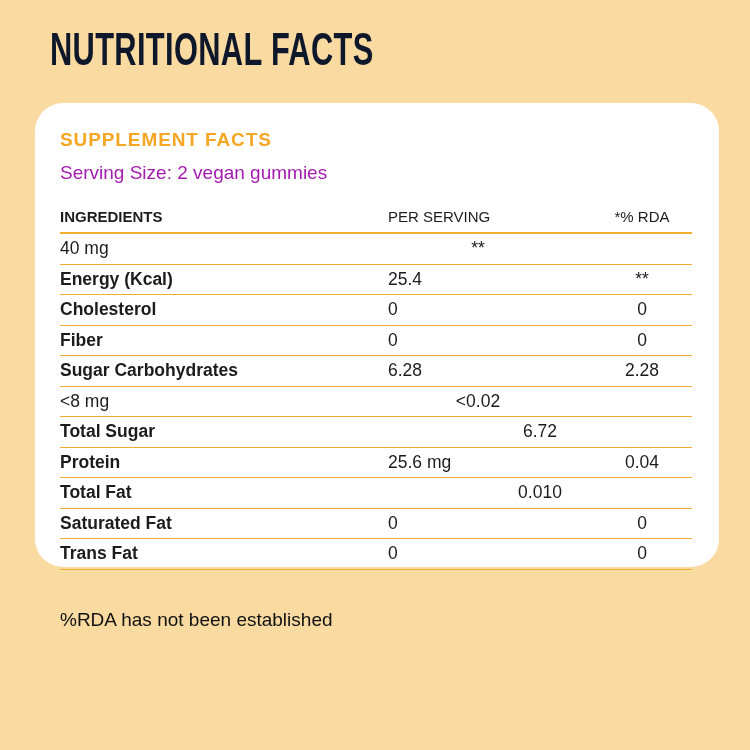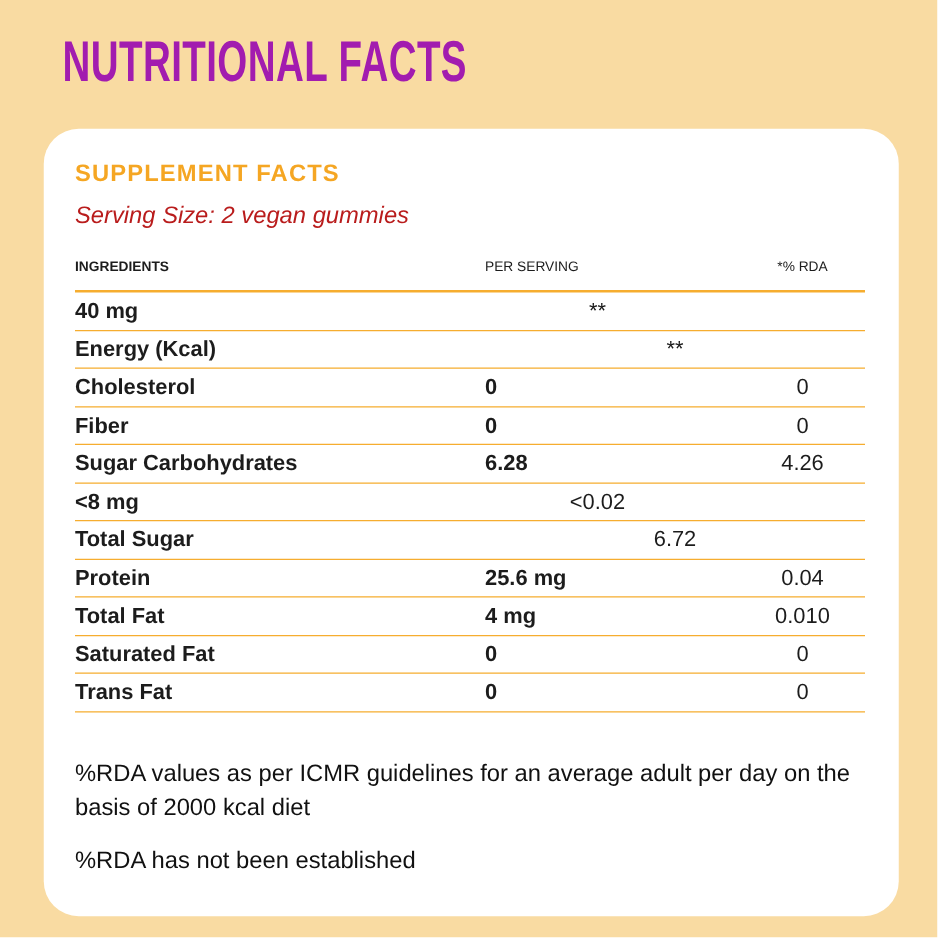--- a/index.html
+++ b/index.html
@@ -11,72 +11,71 @@
     background: #F9DBA2;
     font-family: "Liberation Sans", sans-serif;
     color: #1C1C1C;
     overflow: hidden;
   }
   .page-title {
     position: absolute;
     left: 50px;
     top: 24px;
     margin: 0;
-    color: #a21caf;
+    color: #0f172a;
     font-size: 46px;
     font-weight: 800;
     line-height: 1.1;
     white-space: nowrap;
   }
   .condense {
     display: inline-block;
     transform: scaleX(0.67);
     transform-origin: left center;
     letter-spacing: 0.5px;
   }
   .card {
     position: absolute;
     left: 35px;
     top: 103px;
     width: 684px;
-    height: 630px;
+    height: 464px;
     background: #FFFFFF;
     border-radius: 28px;
     padding: 26px 25px 0 25px;
   }
   .card-heading {
     color: #F5A623;
     font-size: 19px;
     font-weight: 700;
     letter-spacing: 0.9px;
     margin: 0 0 11px 0;
   }
   .serving {
     font-size: 19px;
     margin: 0 0 24px 0;
-    color: #b91c1c;
-    font-style: italic;
+    color: #a21caf;
   }
   .n-table { width: 632px; }
   .t-row {
     display: flex;
     align-items: center;
     height: 30.5px;
     border-bottom: 1.5px solid #F6AD2F;
     font-size: 17.5px;
   }
   .t-head {
     height: 26px;
-    font-size: 11px;
+    font-size: 15px;
     border-bottom: 2px solid #F6AD2F;
     align-items: flex-start;
   }
   .t-head .c2, .t-head .c3 { font-weight: 400; }
   .c1 { width: 328px; font-weight: 700; }
-  .c2 { width: 204px; font-weight: 700; }
+  .c2 { width: 204px; font-weight: 400; }
   .c3 { flex: 1; font-weight: 400; text-align: center; }
   .footnote {
     font-size: 19px;
     line-height: 1.45;
     margin: 0 0 14px 0;
     max-width: 642px;
     color: #111111;
   }
   .footnote:first-of-type { margin-top: 36px; }
 </style>
@@ -100,75 +99,74 @@
         <div class="c3">*% RDA</div>
       </div>
       <div id="table-body">
   <div class="t-row">
     <div class="c2">40 mg</div>
     <div class="c3">**</div>
   </div>
 
   <div class="t-row">
     <div class="c1">Energy (Kcal)</div>
+    <div class="c2">25.4</div>
     <div class="c3">**</div>
   </div>
 
   <div class="t-row">
     <div class="c1">Cholesterol</div>
     <div class="c2">0</div>
     <div class="c3">0</div>
   </div>
 
   <div class="t-row">
     <div class="c1">Fiber</div>
     <div class="c2">0</div>
     <div class="c3">0</div>
   </div>
 
   <div class="t-row">
     <div class="c1">Sugar Carbohydrates</div>
     <div class="c2">6.28</div>
-    <div class="c3">4.26</div>
+    <div class="c3">2.28</div>
   </div>
 
   <div class="t-row">
     <div class="c2">&lt;8 mg</div>
     <div class="c3">&lt;0.02</div>
   </div>
 
   <div class="t-row">
     <div class="c1">Total Sugar</div>
     <div class="c3">6.72</div>
   </div>
 
   <div class="t-row">
     <div class="c1">Protein</div>
     <div class="c2">25.6 mg</div>
     <div class="c3">0.04</div>
   </div>
 
   <div class="t-row">
     <div class="c1">Total Fat</div>
-    <div class="c2">4 mg</div>
     <div class="c3">0.010</div>
   </div>
 
   <div class="t-row">
     <div class="c1">Saturated Fat</div>
     <div class="c2">0</div>
     <div class="c3">0</div>
   </div>
 
   <div class="t-row">
     <div class="c1">Trans Fat</div>
     <div class="c2">0</div>
     <div class="c3">0</div>
   </div>
 </div>
     </div>
 
-    <p class="footnote">%RDA values as per ICMR guidelines for an average adult per day on the basis of 2000 kcal diet</p>
 
     <p class="footnote">%RDA has not been established</p>
 
   </div>
 </div>
 
 </body></html>

